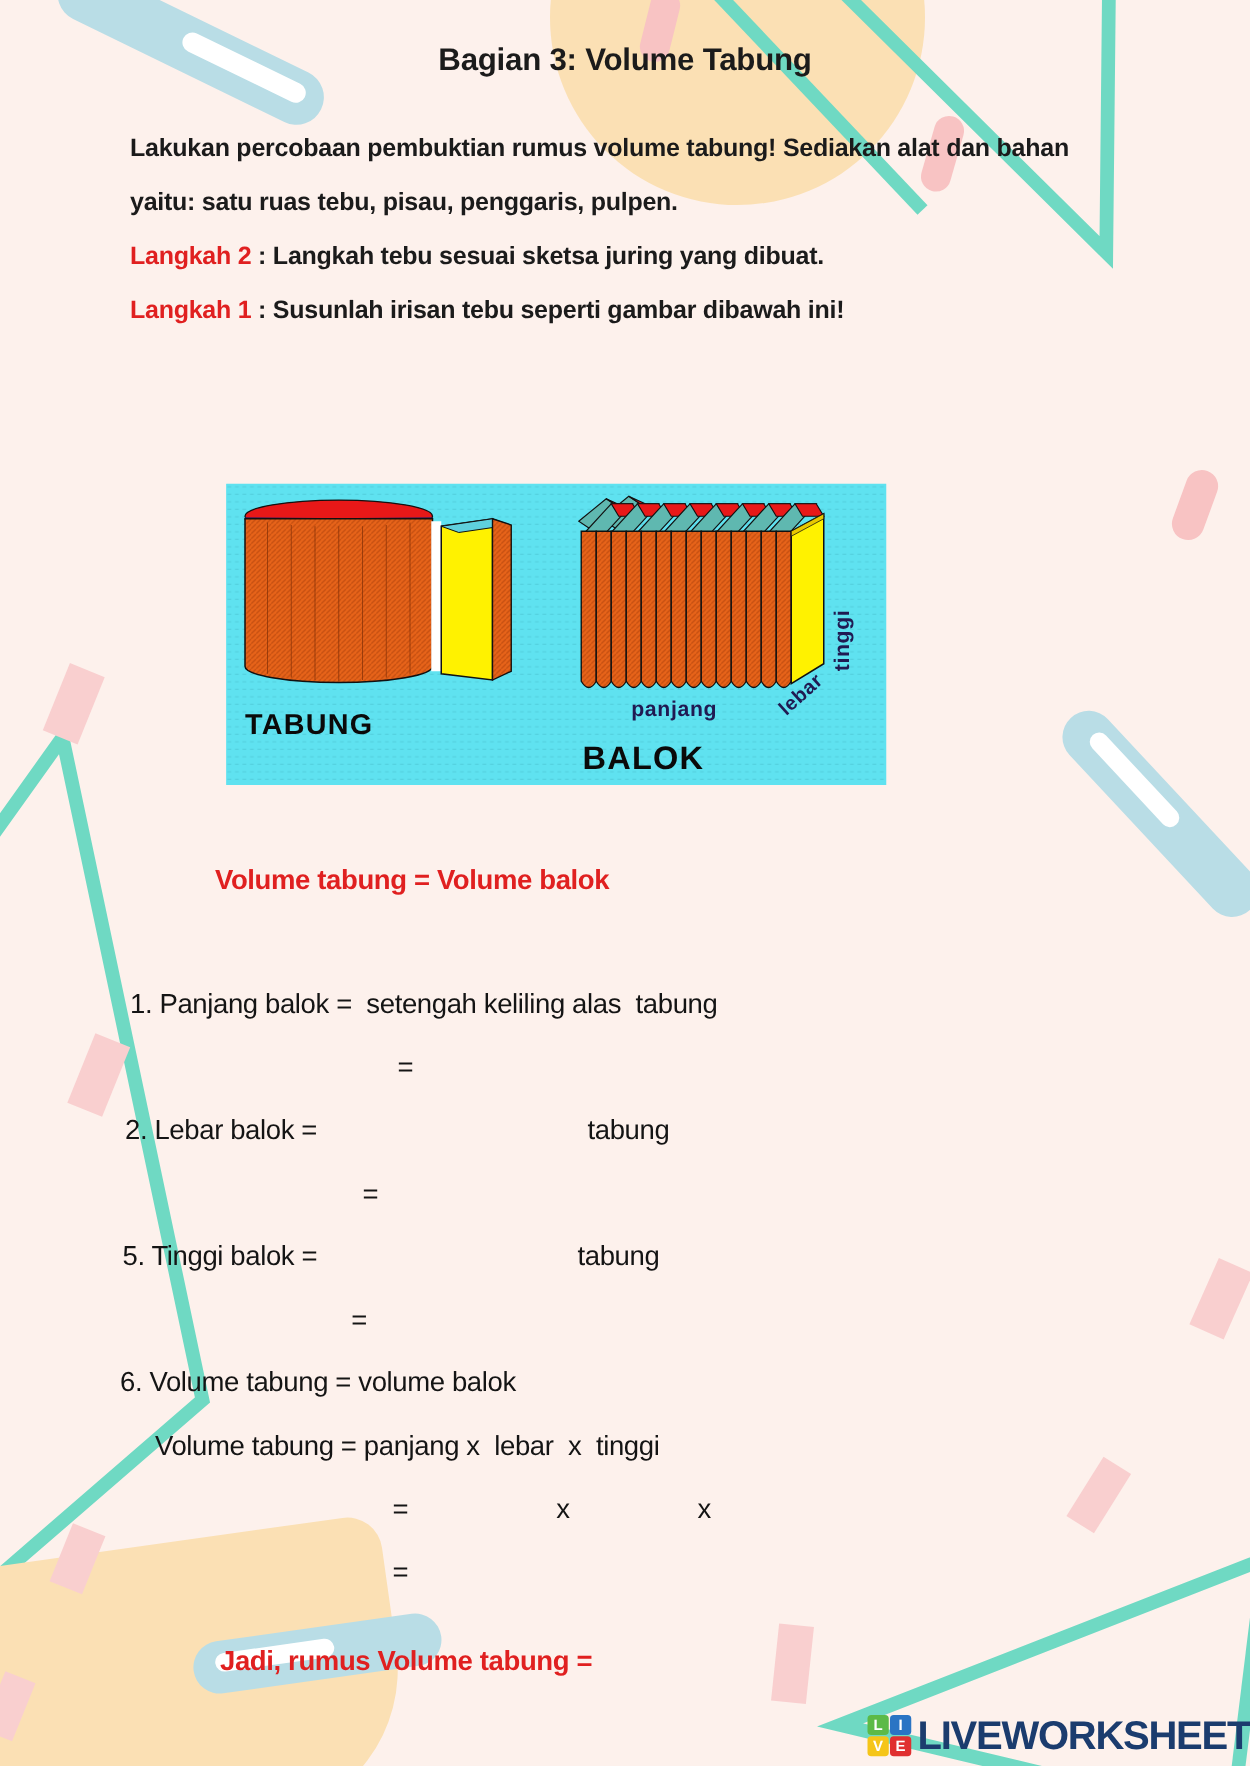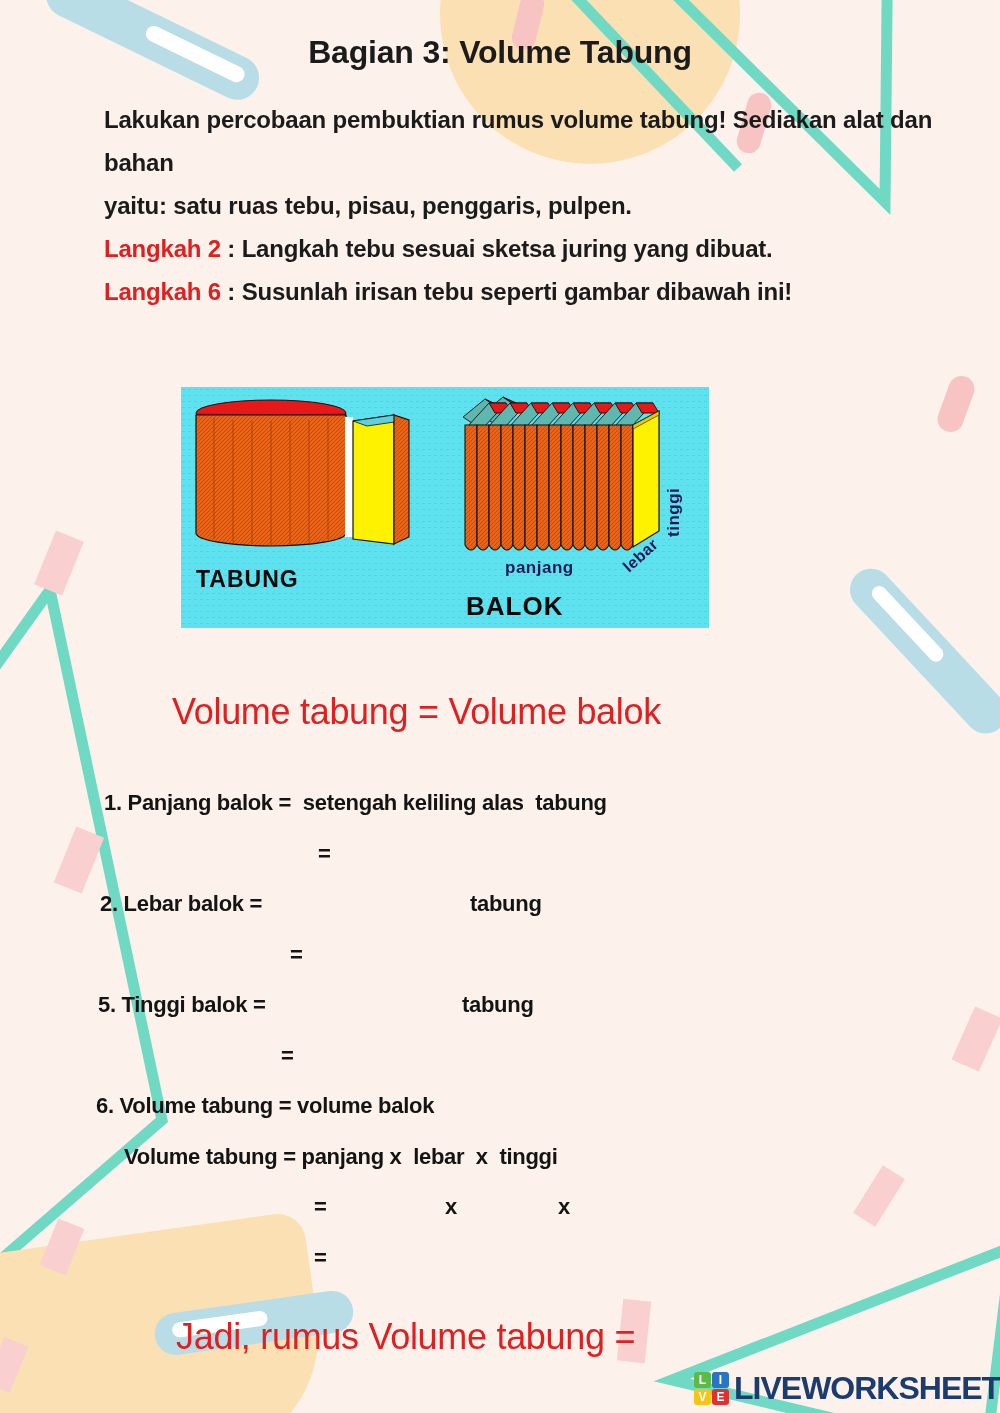--- a/index.html
+++ b/index.html
@@ -57,34 +57,34 @@
   #content {
     position: relative;
     z-index: 5;
   }
 
   .page-title {
     position: absolute;
     left: 0; right: 0;
     top: 34px;
     text-align: center;
-    font-size: 32px;
+    font-size: 25px;
     font-weight: bold;
     color: #1b1b1b;
     letter-spacing: -0.2px;
   }
 
   .intro-block {
     position: absolute;
     left: 104px;
     top: 98px;
     width: 830px;
   }
   .para {
-    font-size: 24px;
+    font-size: 20px;
     font-weight: bold;
     color: #1b1b1b;
     line-height: 43px;
     letter-spacing: -0.2px;
   }
   .step-label { color: #e02020; }
 
   
   .illus-frame {
     position: absolute;
@@ -95,31 +95,31 @@
     background: #5fe2f0;
     overflow: hidden;
   }
   .illus-svg { display: block; width: 100%; height: 100%; }
 
   
   .eq-headline {
     position: absolute;
     left: 172px;
     top: 691px;
-    font-size: 36px;
-    font-weight: normal;
+    font-size: 22px;
+    font-weight: bold;
     color: #e02020;
     letter-spacing: -0.3px;
   }
 
   
   .wline {
     position: absolute;
     font-size: 22px;
-    font-weight: bold;
+    font-weight: normal;
     color: #141414;
     white-space: pre;
     letter-spacing: -0.3px;
   }
 
   
   .lw-logo {
     position: absolute;
     left: 694px;
     top: 1368px;
@@ -219,21 +219,21 @@
 
     <div class="page-title">Bagian 3: Volume Tabung</div>
 
     <div class="intro-block">
       <div class="para">Lakukan percobaan pembuktian rumus volume tabung! Sediakan alat dan bahan</div>
       <div class="para">yaitu: satu ruas tebu, pisau, penggaris, pulpen.</div>
 
 
       <div class="para"><span class="step-label">Langkah 2</span><span> : Langkah tebu sesuai sketsa juring yang dibuat.</span></div>
 
-      <div class="para"><span class="step-label">Langkah 6</span><span> : Susunlah irisan tebu seperti gambar dibawah ini!</span></div>
+      <div class="para"><span class="step-label">Langkah 1</span><span> : Susunlah irisan tebu seperti gambar dibawah ini!</span></div>
     </div>
 
     <div class="illus-frame">
       <svg class="illus-svg" viewBox="0 0 528 241" preserveAspectRatio="none">
         <defs>
           <pattern id="hatch" width="4" height="4" patternUnits="userSpaceOnUse">
             <rect width="4" height="4" fill="#e8641a"></rect>
             <path d="M0 4 L4 0" stroke="#c24d10" stroke-width="1"></path>
           </pattern>
           <pattern id="bgdots" width="6" height="6" patternUnits="userSpaceOnUse">

